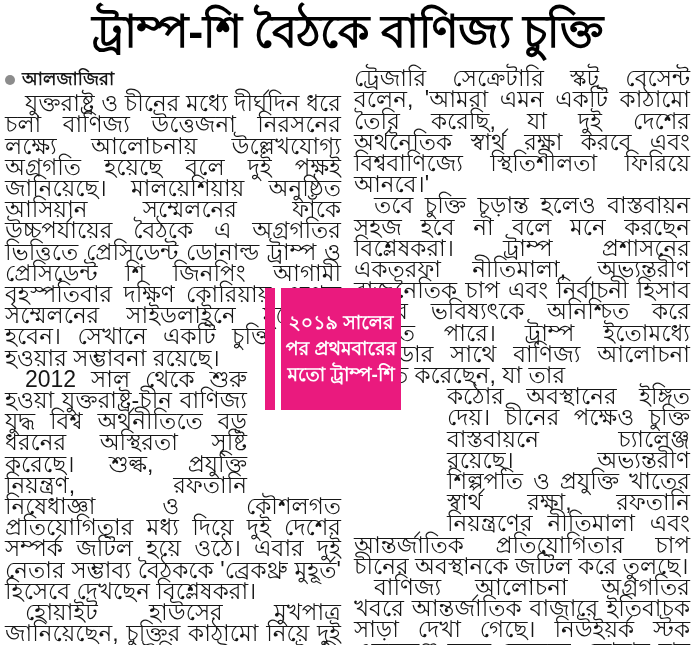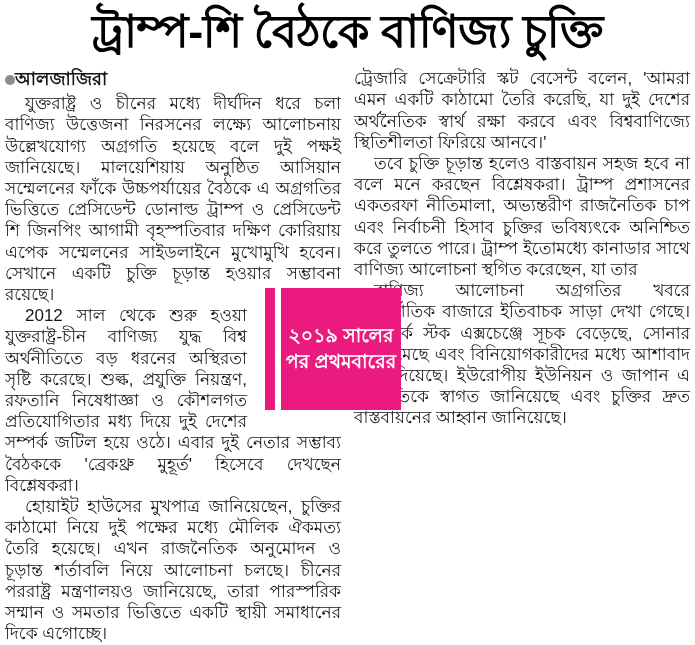--- a/index.html
+++ b/index.html
@@ -32,34 +32,35 @@
   .headline .hl-line{display:block;}
   
   .columns{
     display:flex;
     gap:13px;
     padding:0 5px;
   }
   .col{flex:1;min-width:0;}
   .para{
     margin:0;
-    font-size:17px;
+    font-size:23px;
     line-height:21.2px;
     text-align:justify;
     color:var(--body-text);
   }
   .indent{text-indent:20px;}
   
   .byline{
     margin:0 0 2px 0;
     font-size:18px;
     font-weight:700;
     line-height:23px;
     display:flex;
     align-items:center;
+    gap:7px;
   }
   .bullet{
     display:inline-block;
     width:10px;height:10px;
     border-radius:50%;
     background:var(--bullet-gray);
     flex:0 0 auto;
   }
   
   .cutout-right{float:right;width:88px;height:120px;margin-left:6px;}
@@ -111,27 +112,29 @@
       <p class="para indent">যুক্তরাষ্ট্র ও চীনের মধ্যে দীর্ঘদিন ধরে চলা বাণিজ্য উত্তেজনা নিরসনের লক্ষ্যে আলোচনায় উল্লেখযোগ্য অগ্রগতি হয়েছে বলে দুই পক্ষই জানিয়েছে। মালয়েশিয়ায় অনুষ্ঠিত আসিয়ান সম্মেলনের ফাঁকে উচ্চপর্যায়ের বৈঠকে এ অগ্রগতির ভিত্তিতে প্রেসিডেন্ট ডোনাল্ড ট্রাম্প ও প্রেসিডেন্ট শি জিনপিং আগামী বৃহস্পতিবার দক্ষিণ কোরিয়ায় এপেক সম্মেলনের সাইডলাইনে মুখোমুখি হবেন। সেখানে একটি চুক্তি চূড়ান্ত হওয়ার সম্ভাবনা রয়েছে।</p>
       <div class="cutout-right"></div>
       <p class="para indent">2012 সাল থেকে শুরু হওয়া যুক্তরাষ্ট্র-চীন বাণিজ্য যুদ্ধ বিশ্ব অর্থনীতিতে বড় ধরনের অস্থিরতা সৃষ্টি করেছে। শুল্ক, প্রযুক্তি নিয়ন্ত্রণ, রফতানি নিষেধাজ্ঞা ও কৌশলগত প্রতিযোগিতার মধ্য দিয়ে দুই দেশের সম্পর্ক জটিল হয়ে ওঠে। এবার দুই নেতার সম্ভাব্য বৈঠককে 'ব্রেকথ্রু মুহূর্ত' হিসেবে দেখছেন বিশ্লেষকরা।</p>
       <p class="para indent">হোয়াইট হাউসের মুখপাত্র জানিয়েছেন, চুক্তির কাঠামো নিয়ে দুই পক্ষের মধ্যে মৌলিক ঐকমত্য তৈরি হয়েছে। এখন রাজনৈতিক অনুমোদন ও চূড়ান্ত শর্তাবলি নিয়ে আলোচনা চলছে। চীনের পররাষ্ট্র মন্ত্রণালয়ও জানিয়েছে, তারা পারস্পরিক সম্মান ও সমতার ভিত্তিতে একটি স্থায়ী সমাধানের দিকে এগোচ্ছে।</p>
 
     </div>
 
     <div class="col">
       <p class="para">ট্রেজারি সেক্রেটারি স্কট বেসেন্ট বলেন, 'আমরা এমন একটি কাঠামো তৈরি করেছি, যা দুই দেশের অর্থনৈতিক স্বার্থ রক্ষা করবে এবং বিশ্ববাণিজ্যে স্থিতিশীলতা ফিরিয়ে আনবে।'</p>
       <p class="para indent">তবে চুক্তি চূড়ান্ত হলেও বাস্তবায়ন সহজ হবে না বলে মনে করছেন বিশ্লেষকরা। ট্রাম্প প্রশাসনের একতরফা নীতিমালা, অভ্যন্তরীণ রাজনৈতিক চাপ এবং নির্বাচনী হিসাব চুক্তির ভবিষ্যৎকে অনিশ্চিত করে তুলতে পারে। ট্রাম্প ইতোমধ্যে কানাডার সাথে বাণিজ্য আলোচনা স্থগিত করেছেন, যা তার</p>
+      <p class="para"><span class="cutout-left"></span><span>কঠোর অবস্থানের ইঙ্গিত দেয়। চীনের পক্ষেও চুক্তি বাস্তবায়নে চ্যালেঞ্জ রয়েছে। অভ্যন্তরীণ শিল্পপতি ও প্রযুক্তি খাতের স্বার্থ রক্ষা, রফতানি নিয়ন্ত্রণের নীতিমালা এবং আন্তর্জাতিক প্রতিযোগিতার চাপ চীনের অবস্থানকে জটিল করে তুলছে।</span></p>
       <p class="para indent">বাণিজ্য আলোচনা অগ্রগতির খবরে আন্তর্জাতিক বাজারে ইতিবাচক সাড়া দেখা গেছে। নিউইয়র্ক স্টক এক্সচেঞ্জে সূচক বেড়েছে, সোনার দাম কমেছে এবং বিনিয়োগকারীদের মধ্যে আশাবাদ দেখা দিয়েছে। ইউরোপীয় ইউনিয়ন ও জাপান এ অগ্রগতিকে স্বাগত জানিয়েছে এবং চুক্তির দ্রুত বাস্তবায়নের আহ্বান জানিয়েছে।</p>
 
     </div>
 
   </div>
 
   <aside class="pullquote">
     <div class="pq-stripe"></div>
     <div class="pq-main">
       <div>২০১৯ সালের</div>
       <div>পর প্রথমবারের</div>
+      <div>মতো ট্রাম্প-শি</div>
     </div>
   </aside>
 
 </div>
 
 </body></html>

